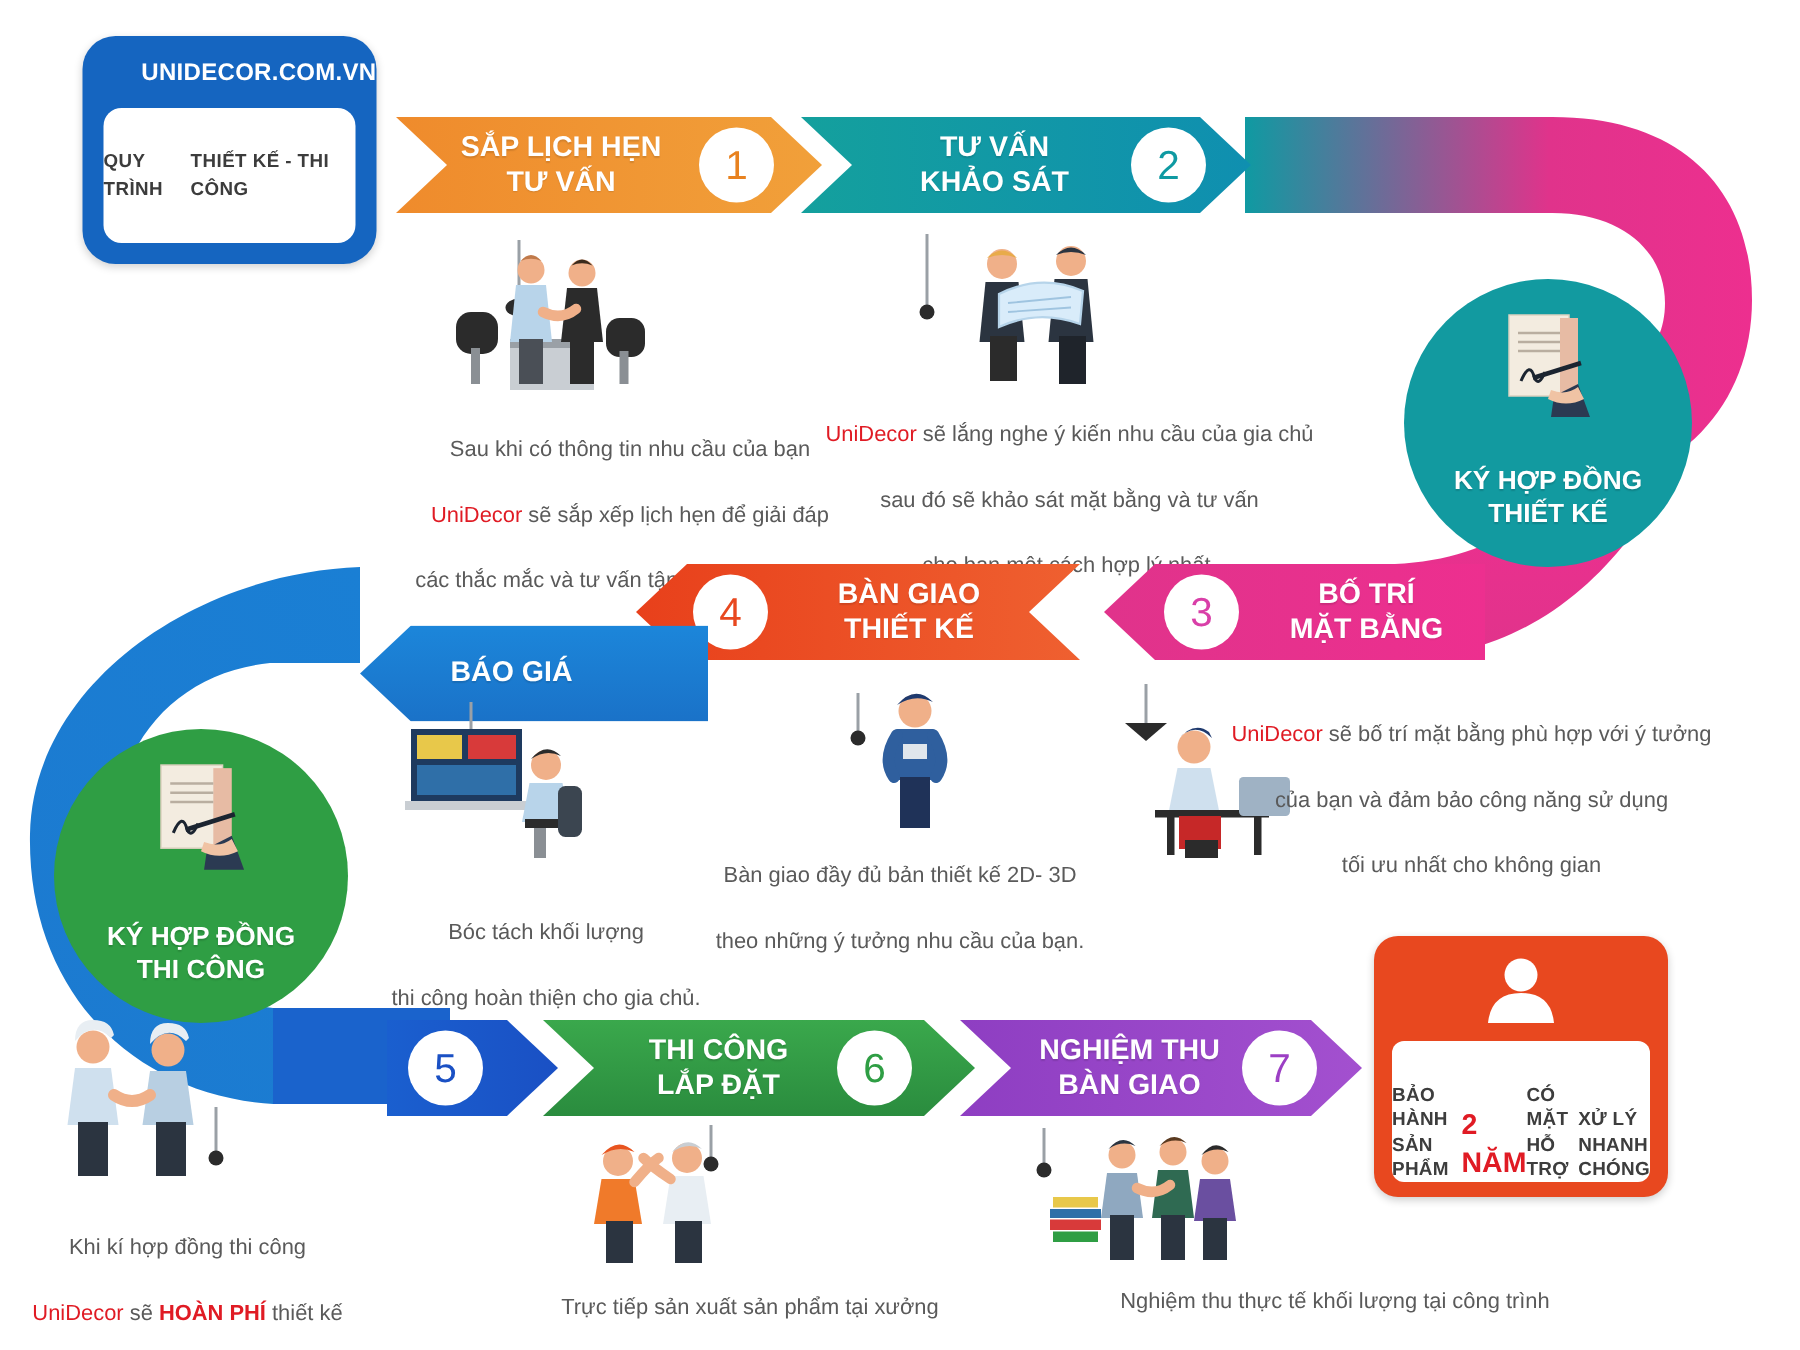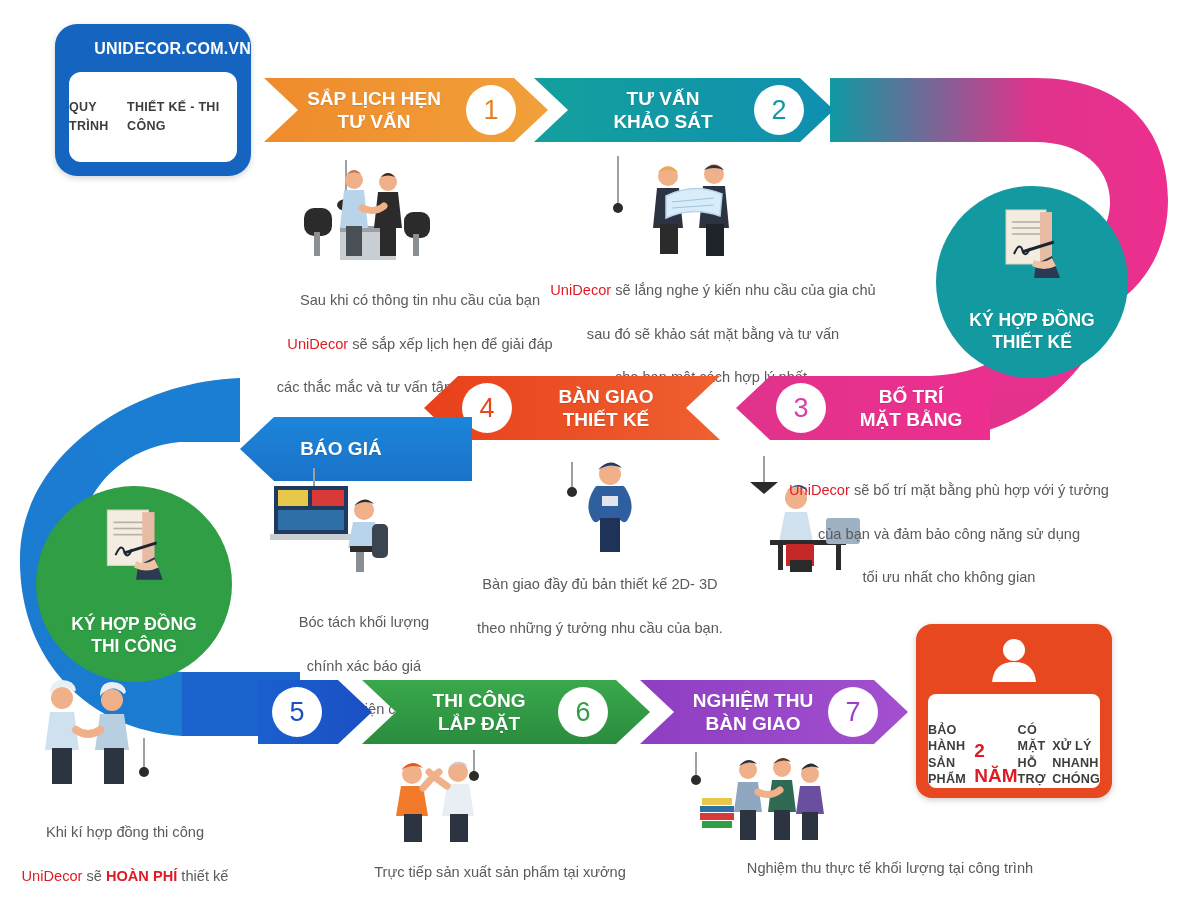--- a/index.html
+++ b/index.html
@@ -242,21 +242,21 @@
     <path d="M44 38 q12 -14 24 -2 l-2 -4 q-10 -8 -22 6Z" fill="#1f3a6e"></path>
     <path d="M45 56 h22 l6 30 h-34 Z" fill="#cfe0ee"></path>
     <rect x="30" y="84" width="76" height="5" fill="#2b2b2b"></rect>
     <rect x="96" y="86" width="5" height="28" fill="#2b2b2b"></rect>
     <rect x="38" y="86" width="5" height="28" fill="#2b2b2b"></rect>
     <rect x="86" y="62" width="34" height="26" rx="3" fill="#9fb2c4"></rect>
     <path d="M46 88 h28 v22 h-28 Z" fill="#c62828"></path>
     <rect x="50" y="104" width="22" height="12" fill="#2b2b2b"></rect>
   </svg>
 
-  <div class="desc" style="left:760px; top:458px; width:378px;">
+  <div class="desc" style="left:792px; top:458px; width:378px;">
     <div><span class="brand">UniDecor</span> sẽ bố trí mặt bằng phù hợp với ý tưởng</div>
     <div>của bạn và đảm bảo công năng sử dụng</div>
     <div>tối ưu nhất cho không gian</div>
   </div>
 
   <div class="chev chev-l" style="left:424px; top:376px; width:296px; height:64px; background:linear-gradient(90deg,#e8401b,#ef6030);">
     <div class="num" style="color:#e8481f; margin-left:38px;">4</div>
     <div class="lbl" style="margin-left:14px; width:160px;">BÀN GIAO
 THIẾT KẾ</div>
   </div>
@@ -292,21 +292,20 @@
     <circle cx="96" cy="42" r="10" fill="#f0b089"></circle>
     <path d="M86 38 q10 -12 20 -2 q-10 -5 -20 2Z" fill="#2b2b2b"></path>
     <path d="M85 54 h22 l5 26 h-32 Z" fill="#b8d4ea"></path>
     <rect x="82" y="78" width="30" height="6" fill="#2b2b2b"></rect>
     <rect x="104" y="56" width="16" height="34" rx="5" fill="#3b4550"></rect>
     <rect x="88" y="84" width="8" height="20" fill="#8a8f94"></rect>
   </svg>
 
   <div class="desc" style="left:214px; top:590px; width:300px;">
     <div>Bóc tách khối lượng</div>
-    <div>chính xác báo giá</div>
     <div>thi công hoàn thiện cho gia chủ.</div>
   </div>
 
   <div class="circle" style="left:36px; top:486px; width:196px; height:196px; background:#2f9e44;">
     <svg style="position:absolute; left:60px; top:22px; width:76px; height:80px;" viewBox="0 0 72 78">
       <rect x="10" y="2" width="40" height="54" fill="#f3ece0" stroke="#ddd2c0" stroke-width="1"></rect>
       <rect x="44" y="4" width="12" height="52" fill="#e7bba4"></rect>
       <line x1="16" y1="14" x2="44" y2="14" stroke="#b9aea0" stroke-width="1.6"></line>
       <line x1="16" y1="20" x2="44" y2="20" stroke="#b9aea0" stroke-width="1.6"></line>
       <line x1="16" y1="26" x2="44" y2="26" stroke="#b9aea0" stroke-width="1.6"></line>

